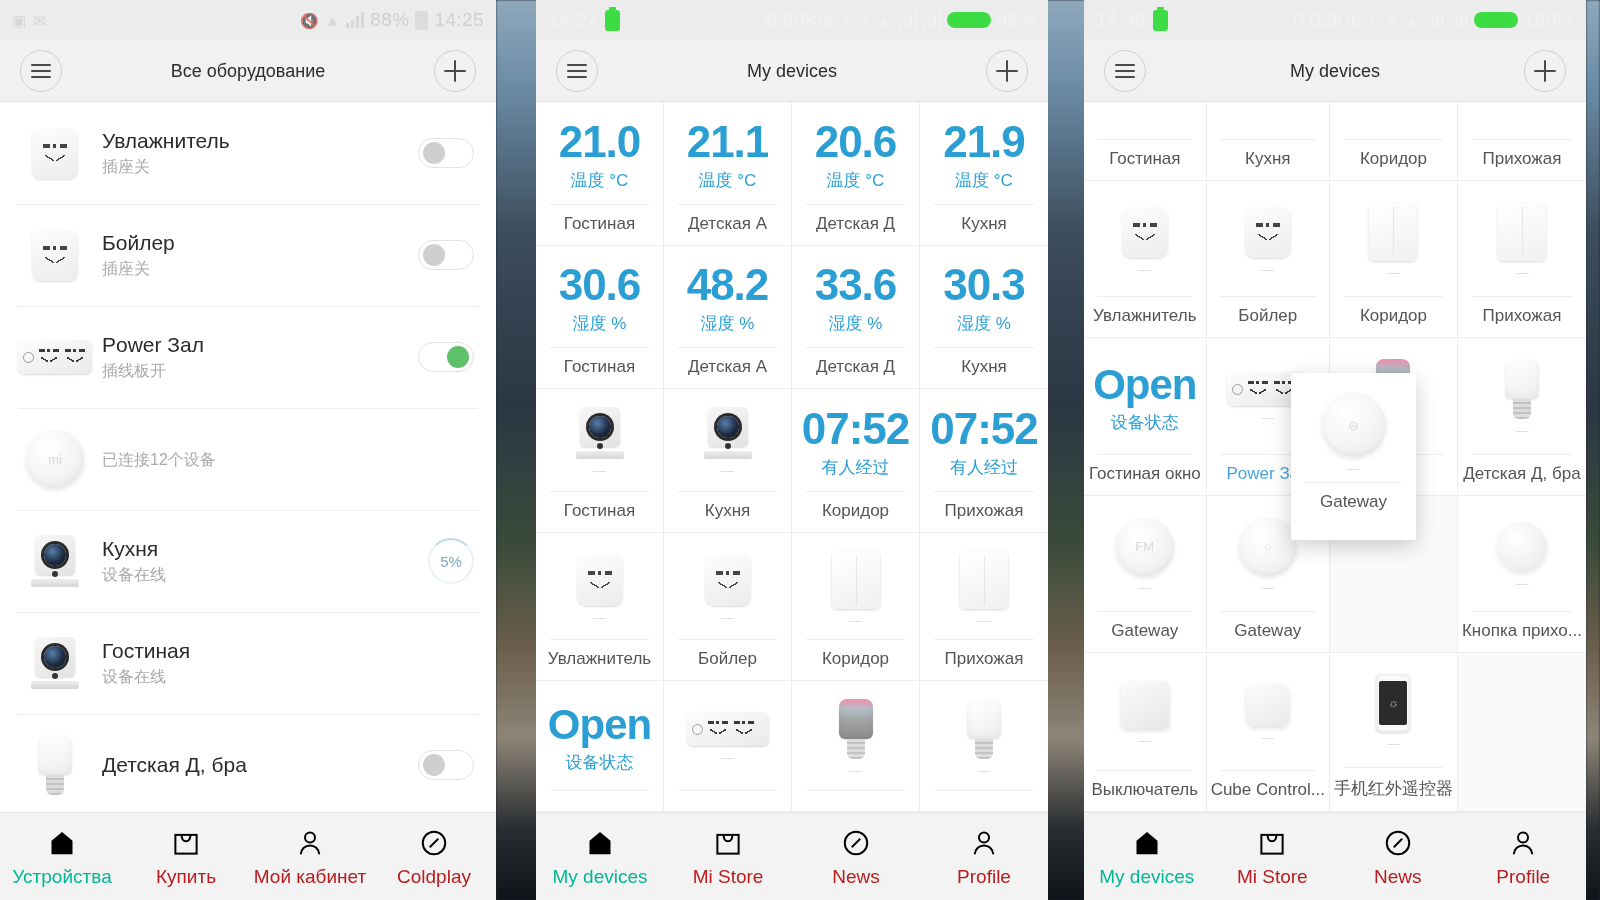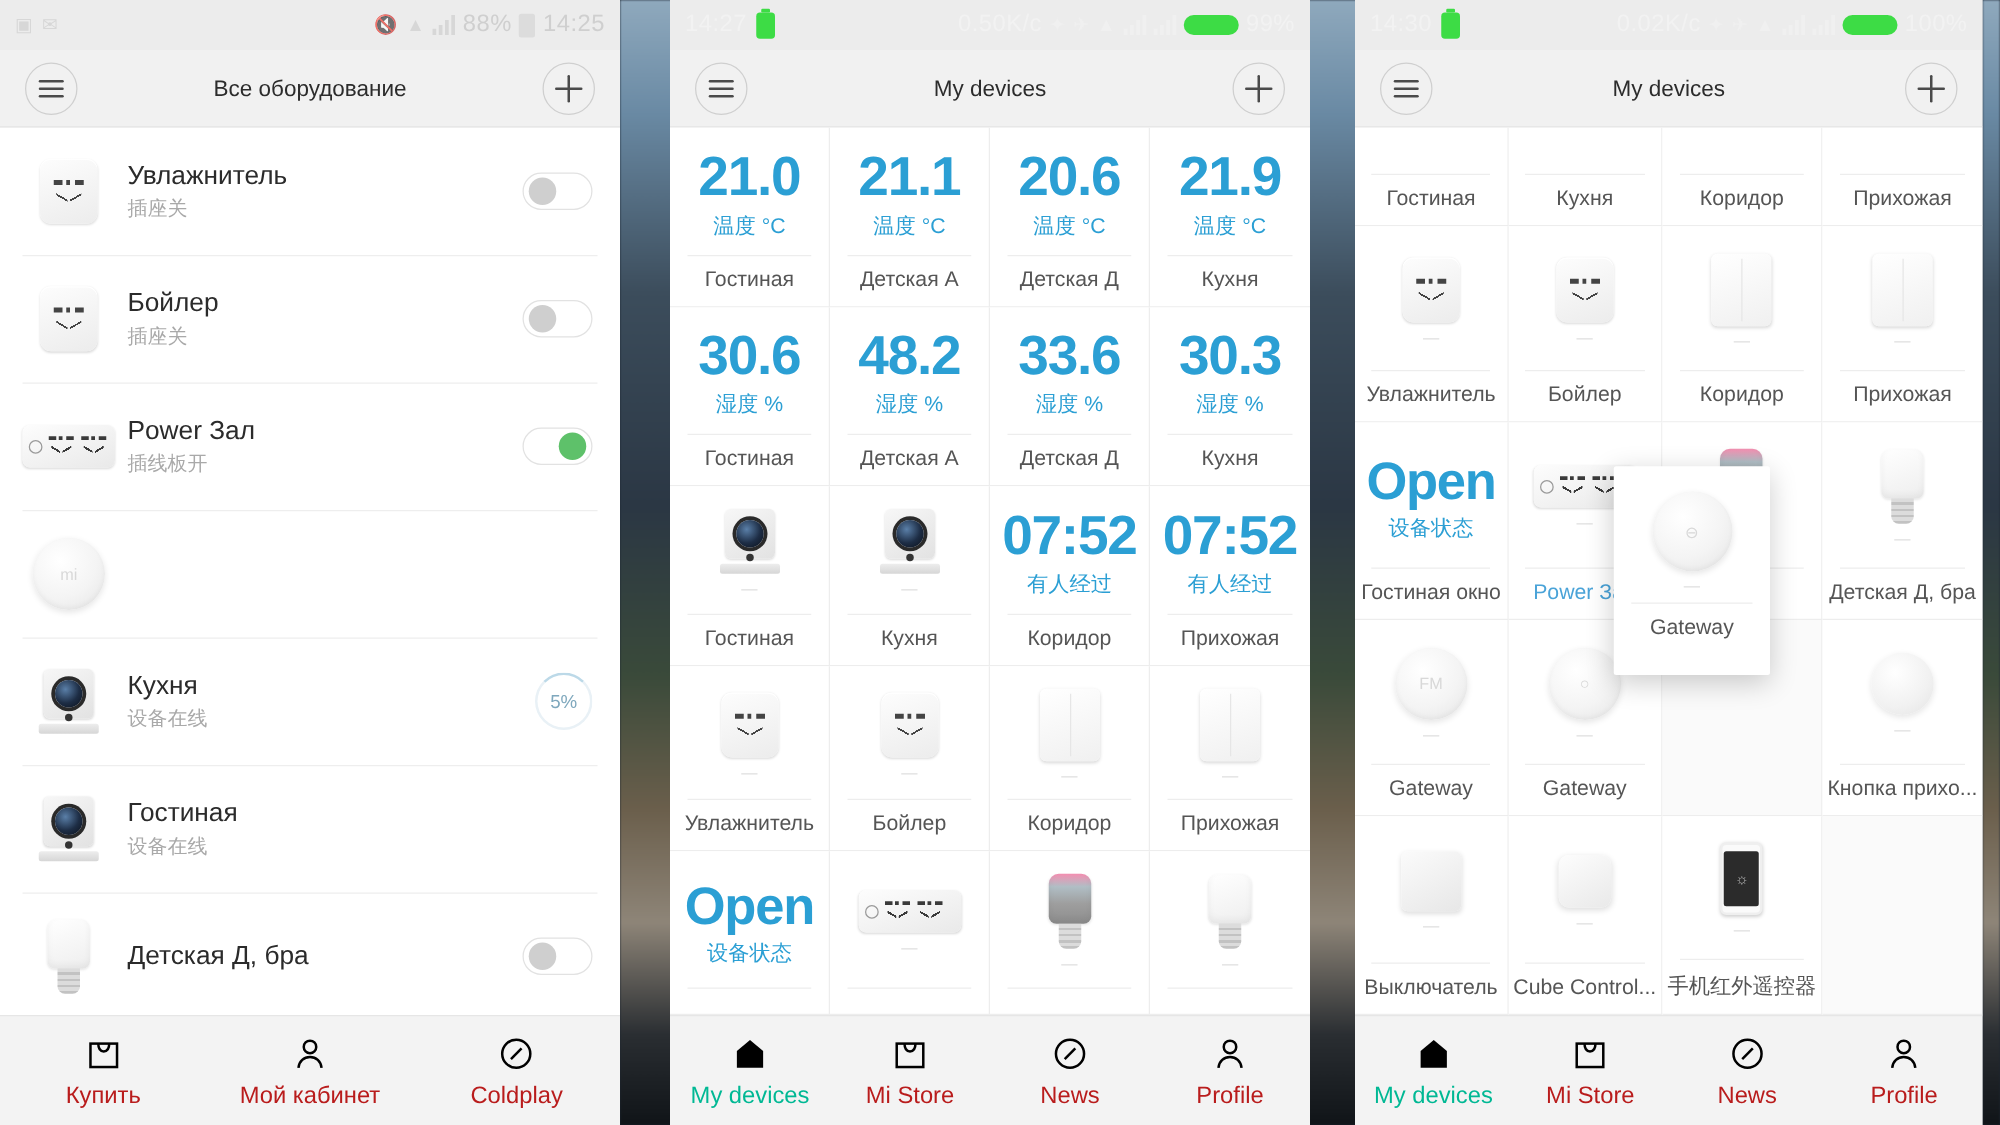--- a/index.html
+++ b/index.html
@@ -373,20 +373,21 @@
           </div>
           <div class="toggle on">
             <span class="knob"></span>
           </div>
         </div>
         <div class="devrow">
           <div class="dev-ico">
             <div class="art-gateway">mi</div>
           </div>
           <div class="dev-txt">
+            <div class="dev-sub">已连接12个设备</div>
           </div>
         </div>
         <div class="devrow">
           <div class="dev-ico">
             <div class="art-cam">
               <span class="body">
                 <span class="lens"></span>
               </span>
               <span class="dot"></span>
               <span class="base"></span>
@@ -423,20 +424,28 @@
           <div class="dev-txt">
             <div class="dev-name">Детская Д, бра</div>
           </div>
           <div class="toggle off">
             <span class="knob"></span>
           </div>
         </div>
       </div>
 
     <div class="bottomnav" id="p1-nav">
+        <div class="navitem active">
+          <span class="nav-ico">
+            <svg width="30" height="30" viewBox="0 0 24 24">
+              <path d="M12 3.2 3.6 10.2V21h16.8V10.2z" fill="currentColor"></path>
+            </svg>
+          </span>
+          <div class="navlabel">Устройства</div>
+        </div>
         <div class="navitem">
           <span class="nav-ico">
             <svg width="30" height="30" viewBox="0 0 24 24">
               <rect x="3.5" y="5.5" width="17" height="15" fill="none" stroke="currentColor" stroke-width="1.6"></rect>
               <path d="M8.5 5.5c0 3.4 1.6 5 3.5 5s3.5-1.6 3.5-5" fill="none" stroke="currentColor" stroke-width="1.6"></path>
             </svg>
           </span>
           <div class="navlabel">Купить</div>
         </div>
         <div class="navitem">

